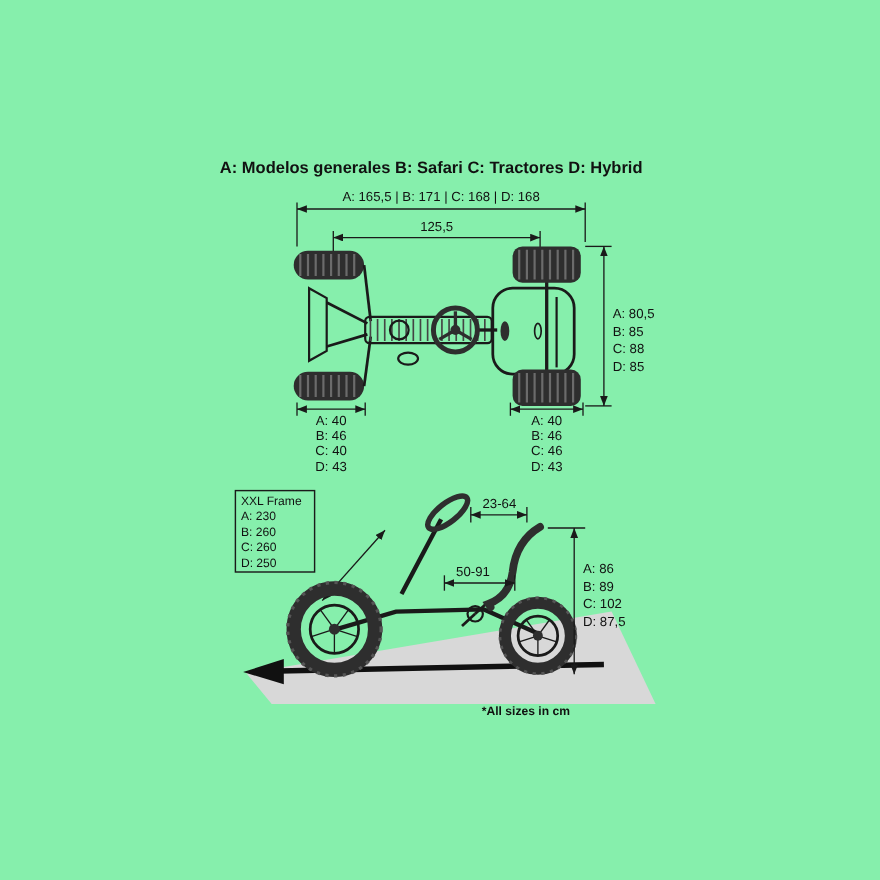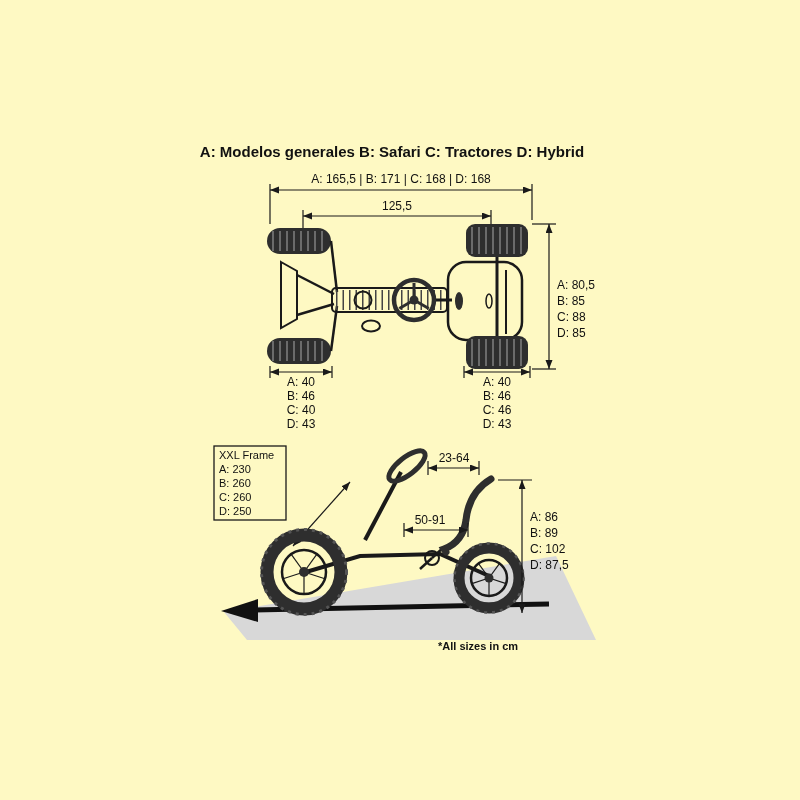--- a/index.html
+++ b/index.html
@@ -1,16 +1,16 @@
 <!DOCTYPE html>
 <html><head>
 <meta charset="utf-8">
 <style>
   html,body{margin:0;padding:0;background:#fff;}
-  #stage{position:relative;width:800px;height:800px;background:#fef9c3;overflow:hidden;
+  #stage{position:relative;width:800px;height:800px;background:#86efac;overflow:hidden;
          font-family:"Liberation Sans", sans-serif;}
   svg{display:block;}
   .title-label{font:bold 15px "Liberation Sans", sans-serif;fill:#111;}
   .dim-label{font:12px "Liberation Sans", sans-serif;fill:#111;}
   .box-label{font:11px "Liberation Sans", sans-serif;fill:#111;}
   .foot-label{font:bold 11px "Liberation Sans", sans-serif;fill:#111;}
   .dline{stroke:#1a1a1a;stroke-width:1.2;fill:none;}
   .tick{stroke:#1a1a1a;stroke-width:1.2;}
   .outline{stroke:#1a1a1a;fill:none;}
 </style>

